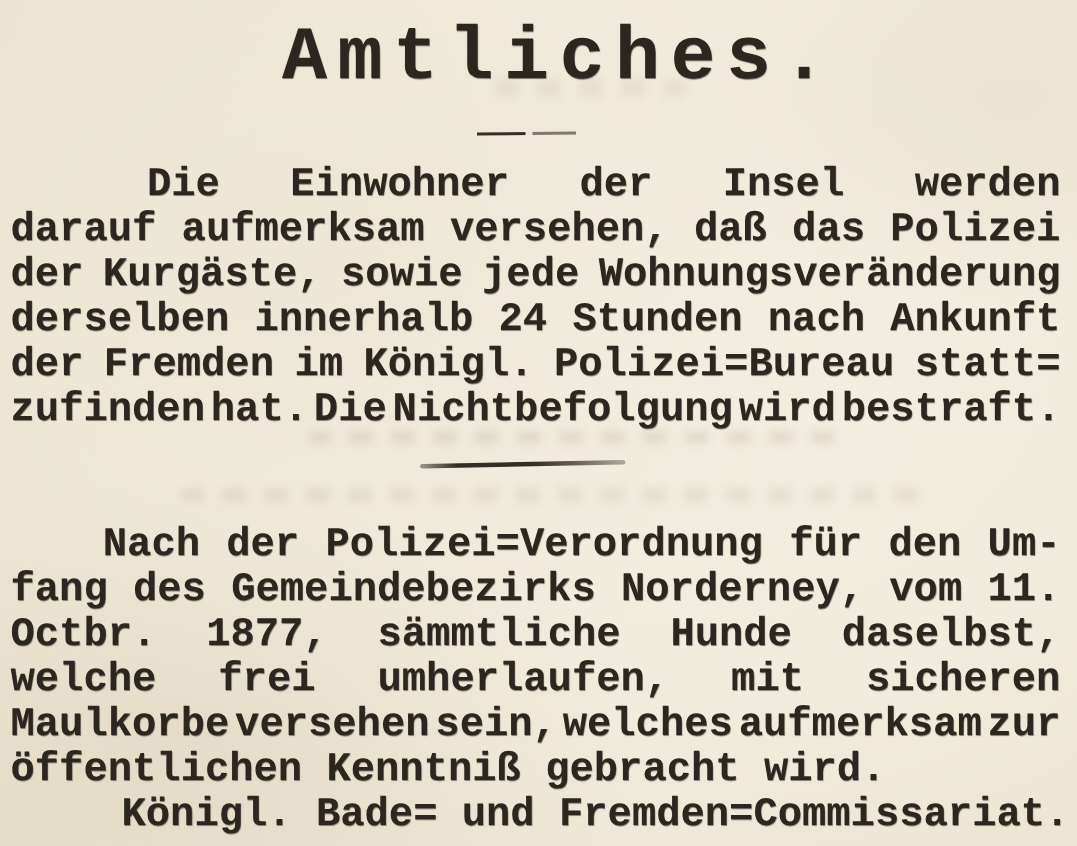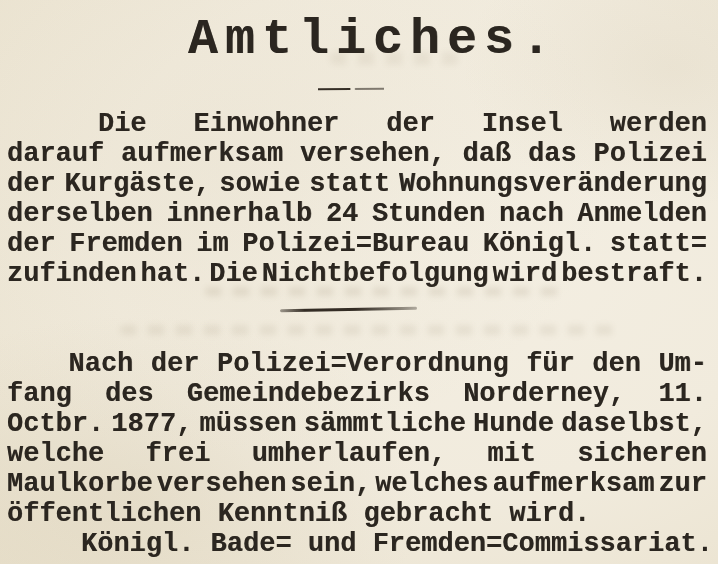--- a/index.html
+++ b/index.html
@@ -108,37 +108,37 @@
         <span>aufmerksam</span>
         <span>versehen,</span>
         <span>daß</span>
         <span>das</span>
         <span>Polizei</span>
       </div>
       <div class="line just">
         <span>der</span>
         <span>Kurgäste,</span>
         <span>sowie</span>
-        <span>statt</span>
+        <span>jede</span>
         <span>Wohnungsveränderung</span>
       </div>
       <div class="line just">
         <span>derselben</span>
         <span>innerhalb</span>
         <span>24</span>
         <span>Stunden</span>
         <span>nach</span>
-        <span>Anmelden</span>
+        <span>Ankunft</span>
       </div>
       <div class="line just">
         <span>der</span>
         <span>Fremden</span>
         <span>im</span>
+        <span>Königl.</span>
         <span>Polizei=Bureau</span>
-        <span>Königl.</span>
         <span>statt=</span>
       </div>
       <div class="line just">
         <span>zufinden</span>
         <span>hat.</span>
         <span>Die</span>
         <span>Nichtbefolgung</span>
         <span>wird</span>
         <span>bestraft.</span>
       </div>
@@ -154,26 +154,26 @@
         <span>Polizei=Verordnung</span>
         <span>für</span>
         <span>den</span>
         <span>Um-</span>
       </div>
       <div class="line just">
         <span>fang</span>
         <span>des</span>
         <span>Gemeindebezirks</span>
         <span>Norderney,</span>
+        <span>vom</span>
         <span>11.</span>
       </div>
       <div class="line just">
         <span>Octbr.</span>
         <span>1877,</span>
-        <span>müssen</span>
         <span>sämmtliche</span>
         <span>Hunde</span>
         <span>daselbst,</span>
       </div>
       <div class="line just">
         <span>welche</span>
         <span>frei</span>
         <span>umherlaufen,</span>
         <span>mit</span>
         <span>sicheren</span>

